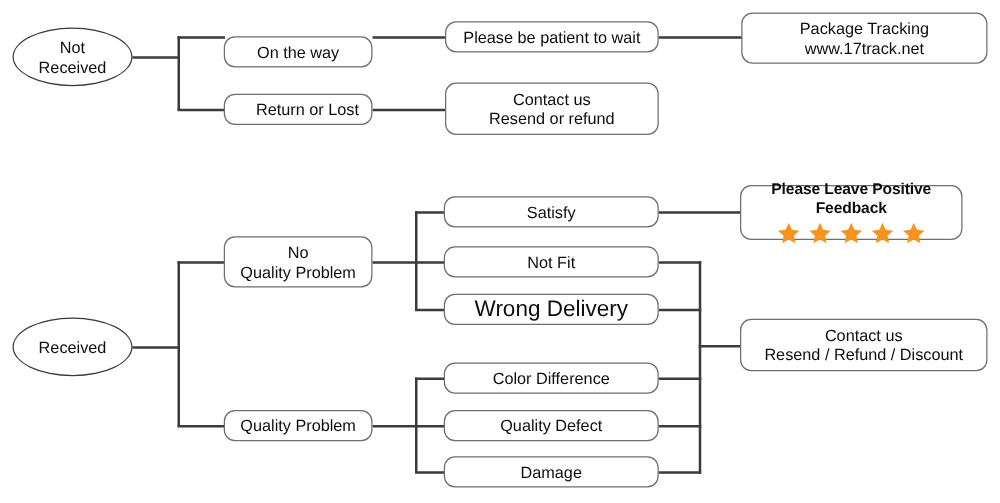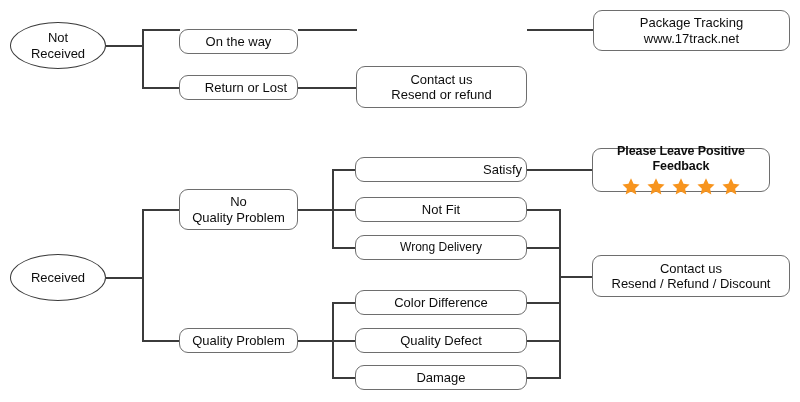--- a/index.html
+++ b/index.html
@@ -103,20 +103,23 @@
   <div class="node rounded" style="left:179px; top:17px; width:119px; height:25px; font-size:13px;margin-top:12px;">
     <span class="label">On the way</span>
   </div>
 
   <div class="node rounded" style="left:179px; top:75px; width:119px; height:25px; font-size:13px;padding-left:15px;">
     <span class="label">Return or Lost</span>
   </div>
 
   <div class="conn h" style="left:298px; top:29px; width:59px;"></div>
 
+  <div class="node rounded" style="left:356px; top:17px; width:171px; height:25px; font-size:13px;">
+    <span class="label">Please be patient to wait</span>
+  </div>
 
   <div class="conn h" style="left:527px; top:29px; width:67px;"></div>
 
   <div class="node rounded" style="left:593px; top:10px; width:197px; height:41px; font-size:13px;">
     <span class="label">Package Tracking
 www.17track.net</span>
   </div>
 
   <div class="conn h" style="left:298px; top:87px; width:59px;"></div>
 
@@ -145,27 +148,27 @@
   <div class="node rounded" style="left:179px; top:328px; width:119px; height:25px; font-size:13px;">
     <span class="label">Quality Problem</span>
   </div>
 
   <div class="conn h" style="left:298px; top:209px; width:35px;"></div>
   <div class="conn v" style="left:332px; top:169px; height:79px;"></div>
   <div class="conn h" style="left:332px; top:169px; width:24px;"></div>
   <div class="conn h" style="left:332px; top:209px; width:24px;"></div>
   <div class="conn h" style="left:332px; top:247px; width:24px;"></div>
 
-  <div class="node rounded" style="left:355px; top:157px; width:172px; height:25px; font-size:13px;justify-content:flex-end;">
+  <div class="node rounded" style="left:355px; top:157px; width:172px; height:25px; font-size:13px;">
     <span class="label">Satisfy</span>
   </div>
   <div class="node rounded" style="left:355px; top:197px; width:172px; height:25px; font-size:13px;">
     <span class="label">Not Fit</span>
   </div>
-  <div class="node rounded" style="left:355px; top:235px; width:172px; height:25px; font-size:12px;">
+  <div class="node rounded" style="left:355px; top:235px; width:172px; height:25px; font-size:18px;">
     <span class="label">Wrong Delivery</span>
   </div>
 
   <div class="conn h" style="left:298px; top:340px; width:35px;"></div>
   <div class="conn v" style="left:332px; top:302px; height:76px;"></div>
   <div class="conn h" style="left:332px; top:302px; width:24px;"></div>
   <div class="conn h" style="left:332px; top:340px; width:24px;"></div>
   <div class="conn h" style="left:332px; top:377px; width:24px;"></div>
 
   <div class="node rounded" style="left:355px; top:290px; width:172px; height:25px; font-size:13px;">

